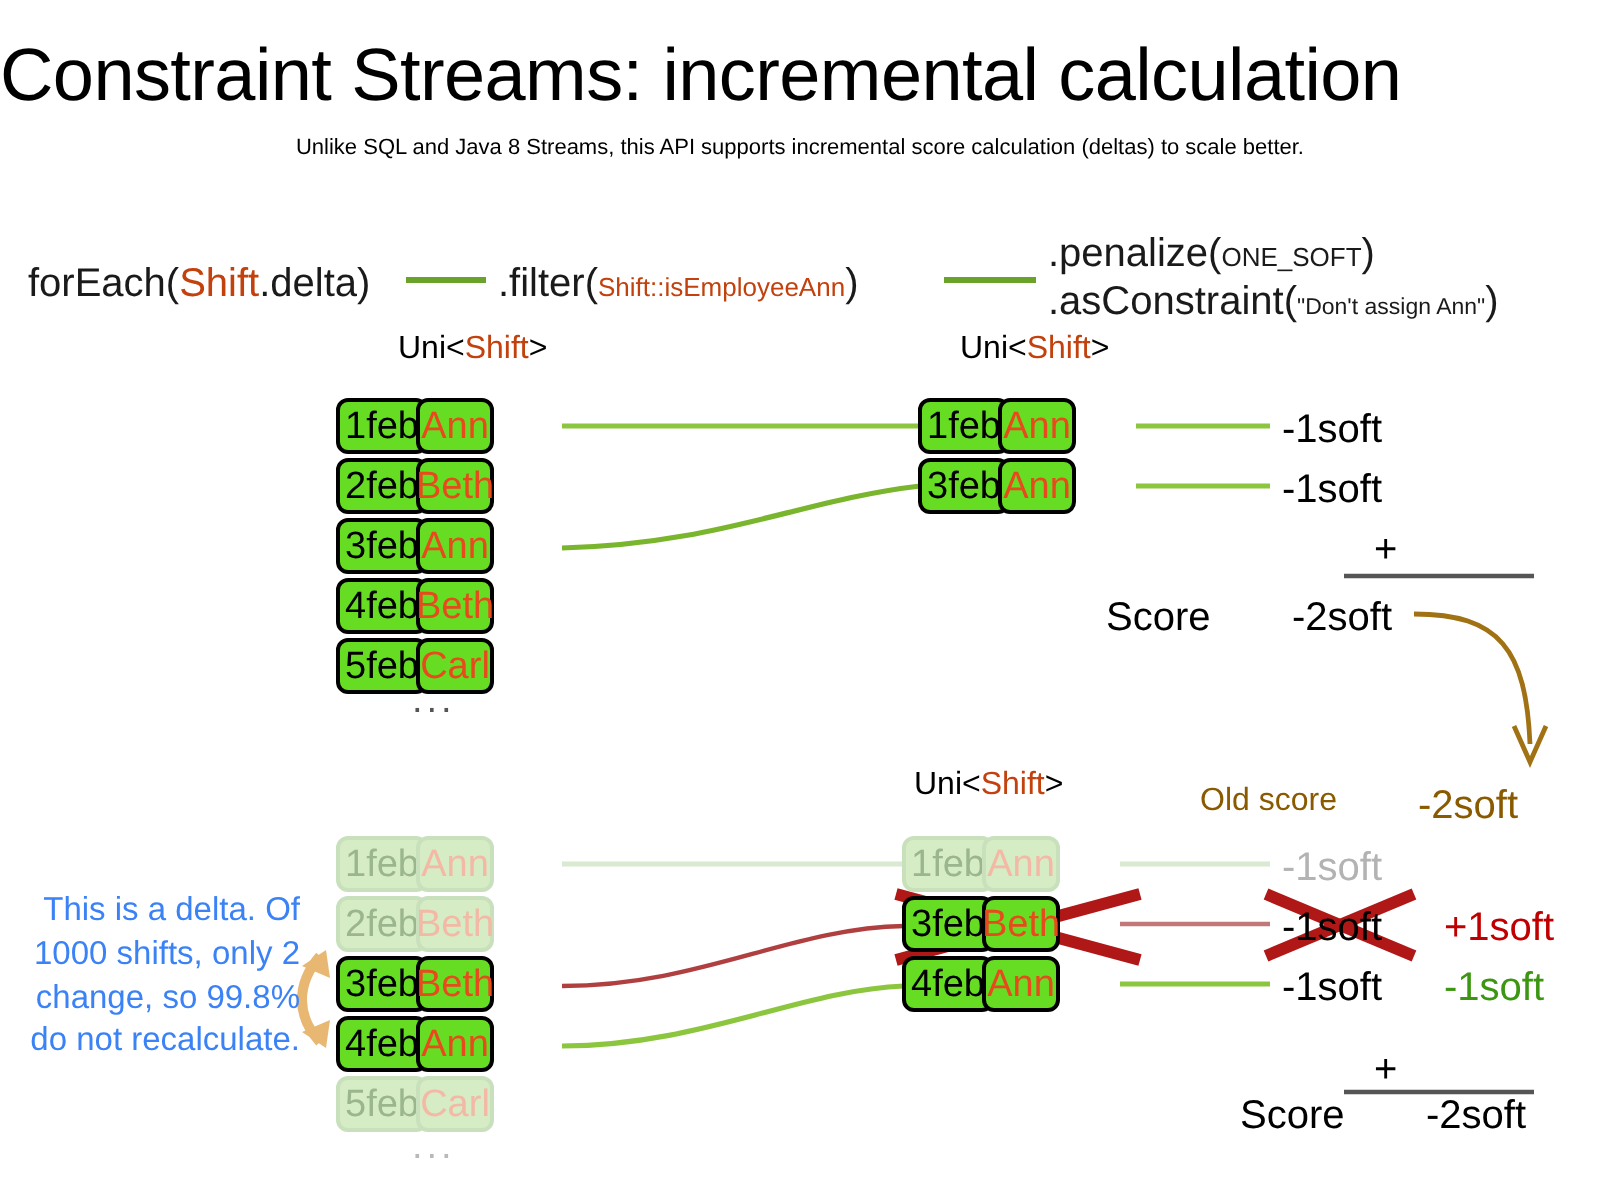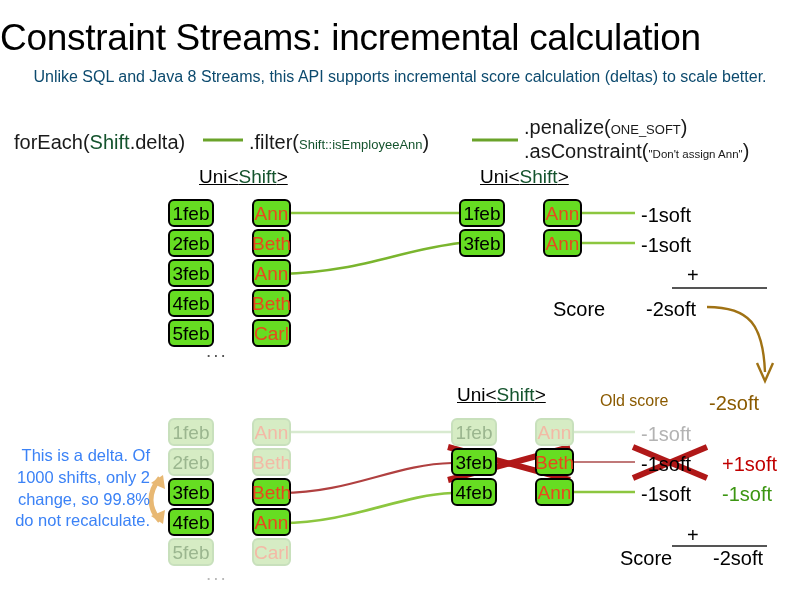--- a/index.html
+++ b/index.html
@@ -4,39 +4,39 @@
 <style>
   html,body{margin:0;padding:0;background:#fff;}
   body{width:800px;height:600px;position:relative;overflow:hidden;
        font-family:"Liberation Sans","DejaVu Sans",sans-serif;color:#000;}
   .abs{position:absolute;}
   #svg-layer{position:absolute;left:0;top:0;width:800px;height:600px;pointer-events:none;}
 
   
   #title{left:0;top:17px;width:800px;font-size:37px;font-weight:400;
          letter-spacing:-0.3px;color:#000;}
-  #subtitle{left:0;top:68px;width:800px;text-align:center;font-size:16px;color:#0c4a6e;}
+  #subtitle{left:0;top:68px;width:800px;text-align:center;font-size:11px;color:#000000;}
 
   
   .code{font-size:20px;color:#1a1a1a;white-space:nowrap;}
-  .cls{color:#14532d;}
+  .cls{color:#c2410c;}
   .small{font-size:13px;}
   .xsmall{font-size:11.5px;}
   #code-foreach{left:14px;top:131px;}
   #code-filter{left:249px;top:131px;text-align:right;}
   #code-penalize{left:524px;top:116px;}
   #code-asconstraint{left:524px;top:140px;}
 
-  .unilabel{font-size:19px;color:#000;white-space:nowrap;text-decoration:underline;}
+  .unilabel{font-size:16px;color:#000;white-space:nowrap;}
   #uni-a{left:199px;top:166px;}
   #uni-b{left:480px;top:166px;}
   #uni-c{left:457px;top:384px;}
 
   
-  .card{position:absolute;display:flex;height:28px;gap:44px;}
+  .card{position:absolute;display:flex;height:28px;}
   .cell{box-sizing:border-box;height:28px;display:flex;align-items:center;
         justify-content:center;font-size:19px;line-height:1;
         border:2px solid #000;border-radius:6px;background:#66dd22;}
   .cell.date{width:46px;color:#000;margin-right:-6px;border-right-width:2px;}
   .cell.name{width:39px;color:#e8491d;border-left-width:2px;}
   .card.faded .cell{border-color:#c8e0bc;background:#d6ecc4;}
   .card.faded .cell.date{color:#9bb68f;}
   .card.faded .cell.name{color:#f3b9a6;}
   .card.bright .cell{background:#66dd22;border-color:#000;}
 

